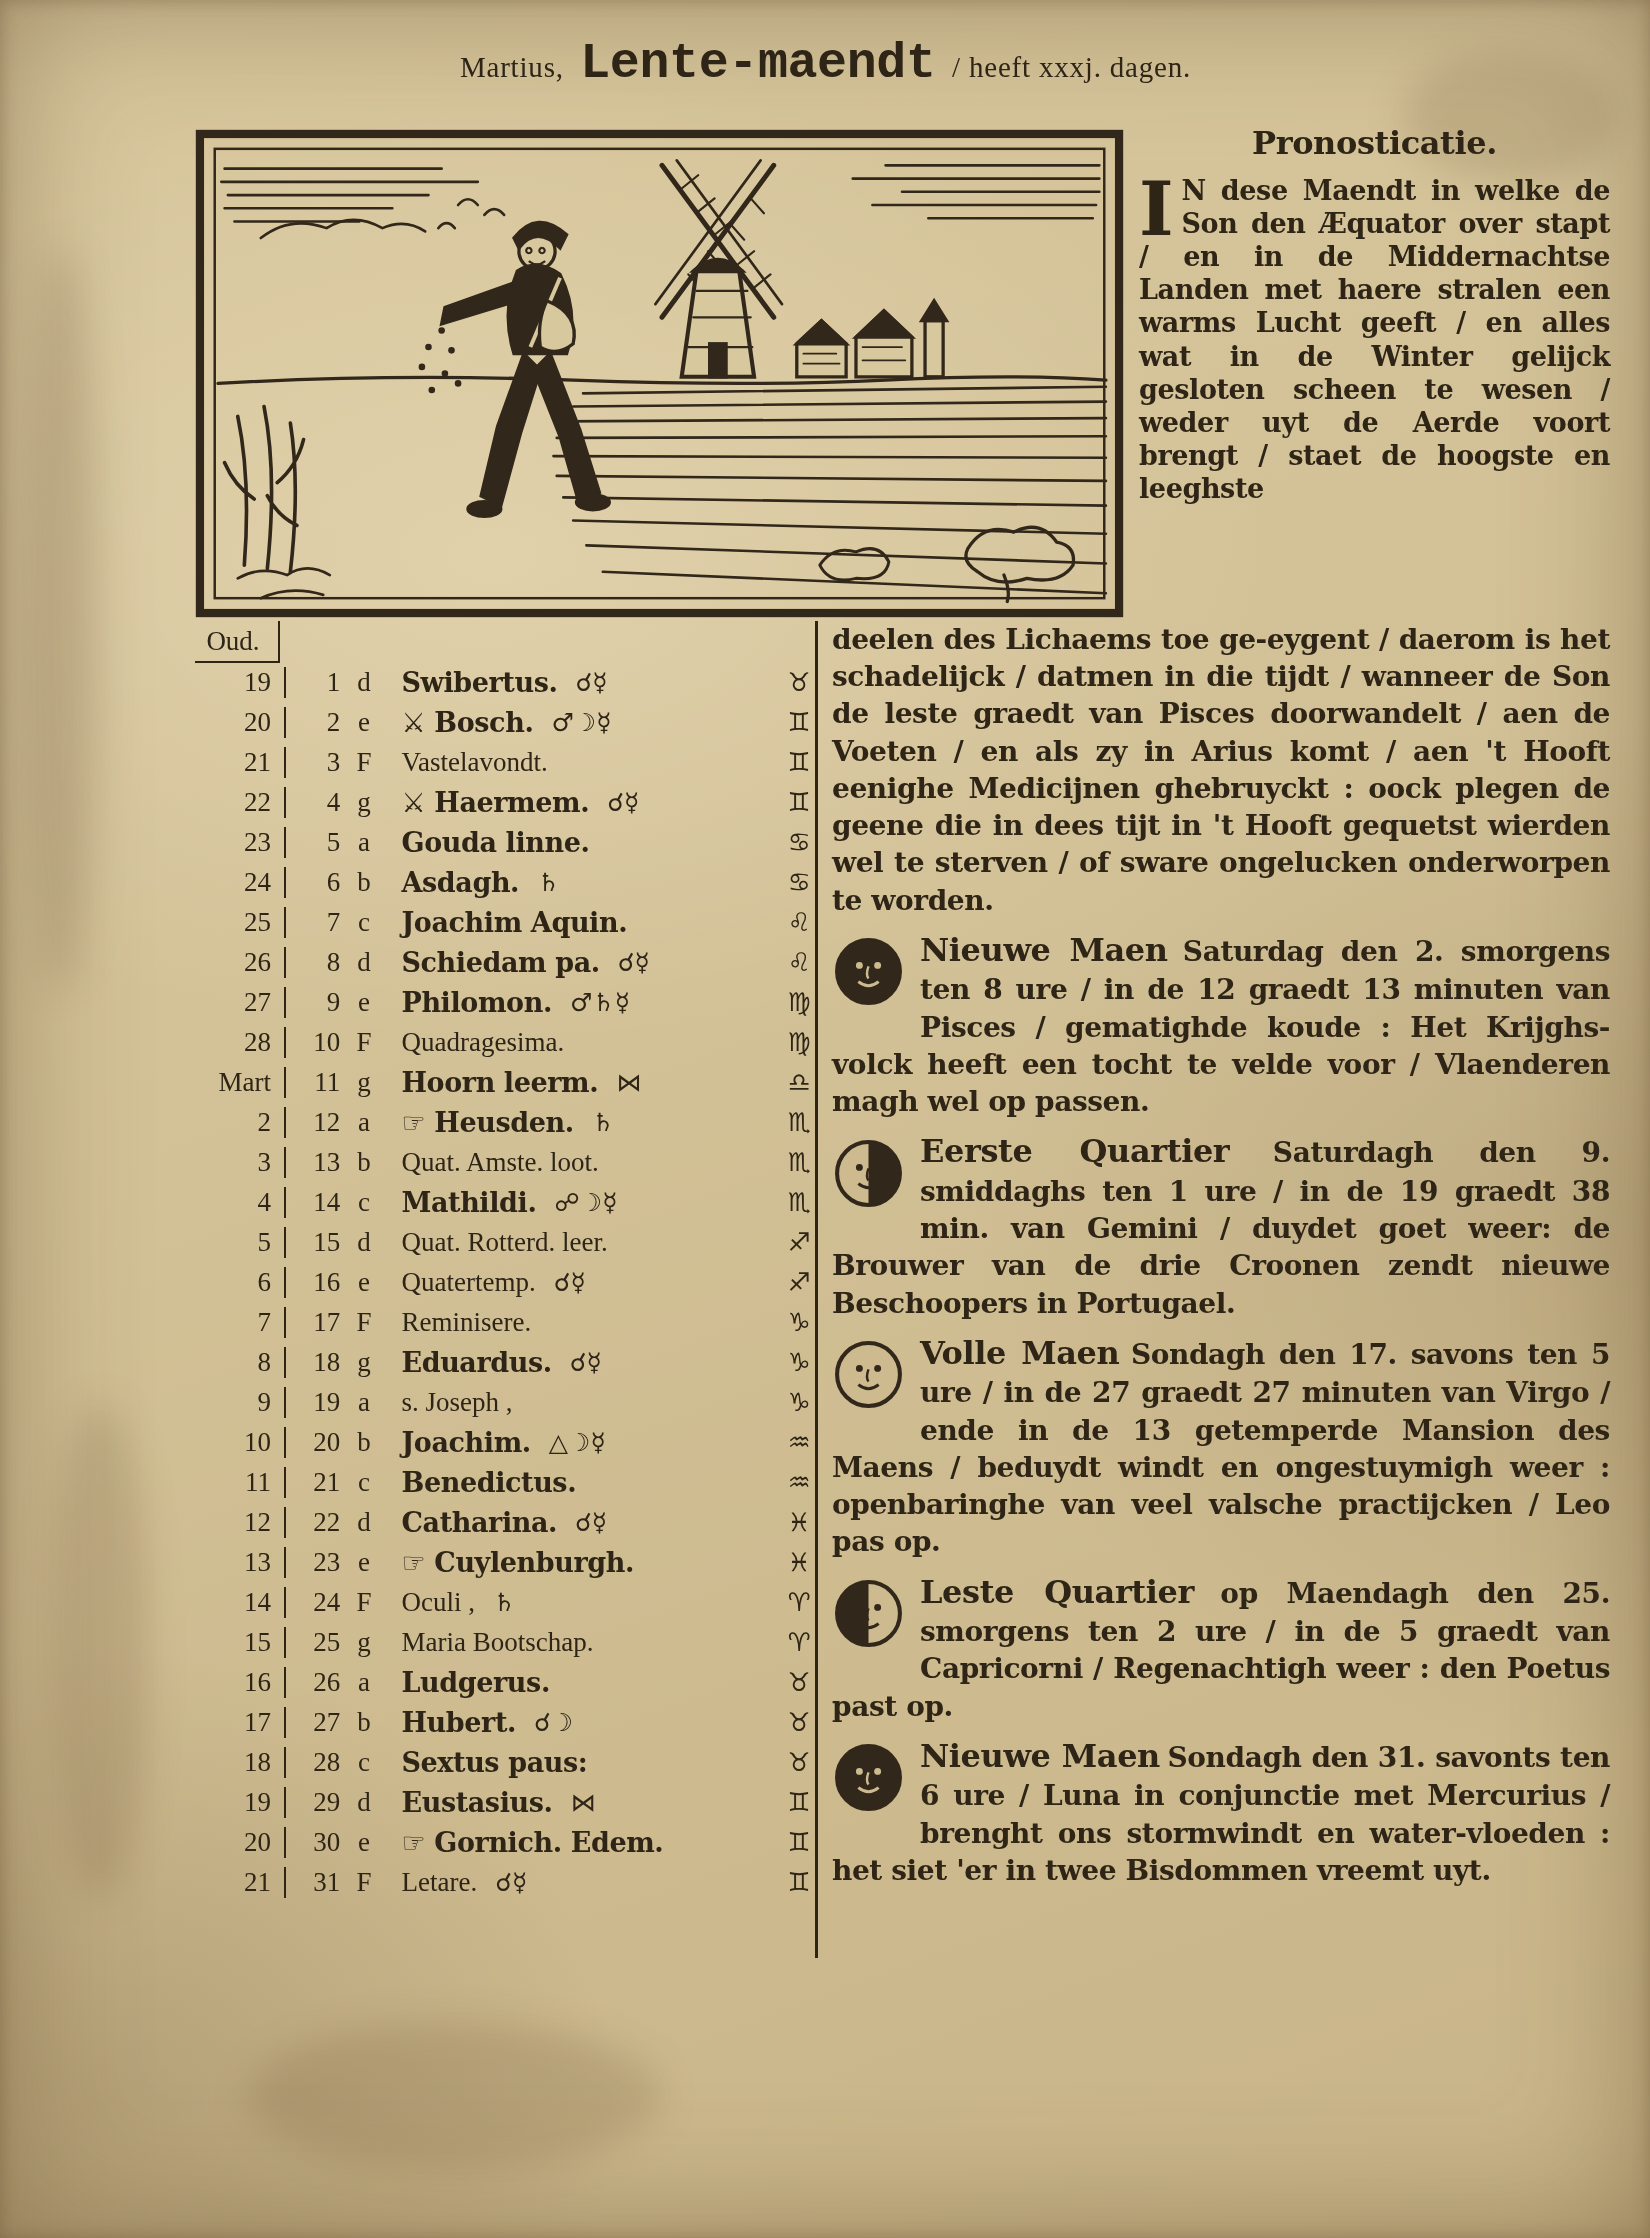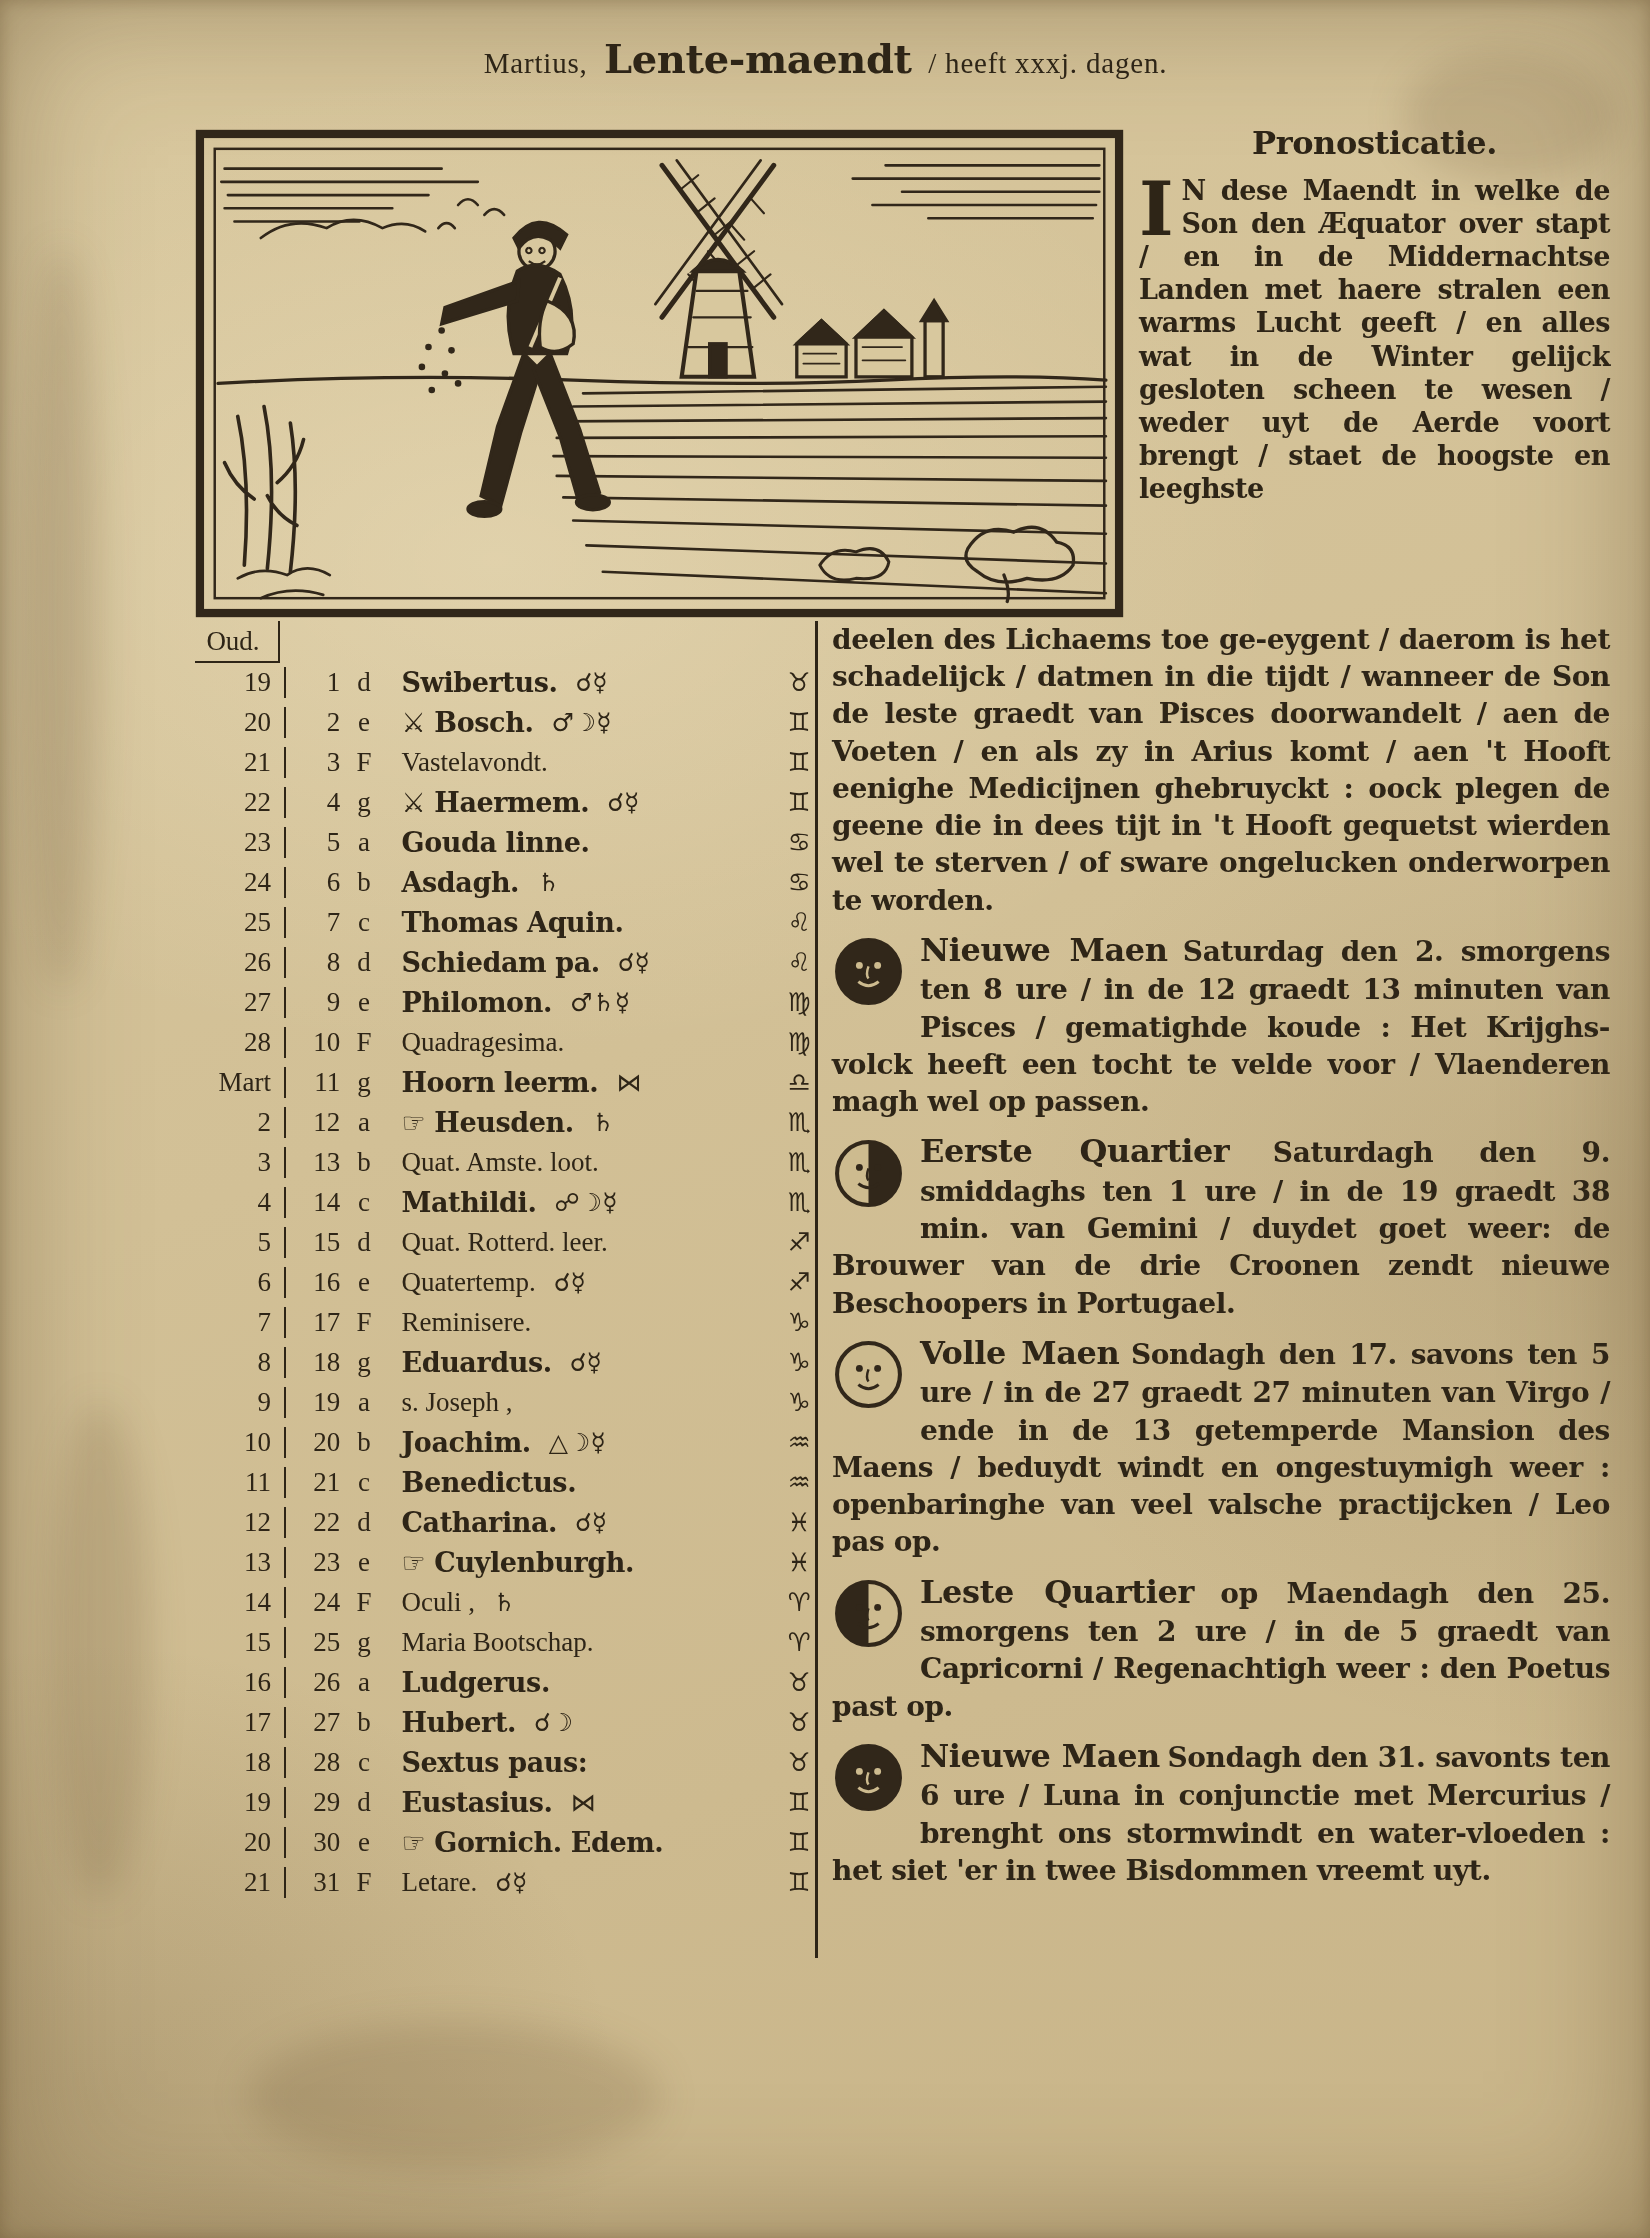--- a/index.html
+++ b/index.html
@@ -14,21 +14,21 @@
     font-family:"Liberation Serif","DejaVu Sans",serif;
     color:#2e2517;
   }
   .stain{position:absolute;border-radius:50%;filter:blur(18px);background:rgba(84,62,30,.16);}
   .bl{font-family:"DejaVu Serif","DejaVu Sans",serif;font-weight:700;letter-spacing:-0.4px;}
   .rm{font-family:"Liberation Serif","DejaVu Sans",serif;}
 
   
   .title{position:absolute;top:35px;left:0;width:100%;text-align:center;white-space:nowrap;}
   .title .t1{font-size:29px;letter-spacing:0.8px;}
-  .title .t2{font-size:40px;margin:0 13.2px;}
+  .title .t2{font-size:50px;margin:0 13.2px;font-family:Liberation Mono, monospace;}
 
   
   .woodcut{position:absolute;left:195px;top:129px;width:929px;height:489px;margin:0;}
   .woodcut svg{width:100%;height:100%;display:block;}
 
   
   .prog-intro{position:absolute;left:1139px;top:124px;width:471px;}
   .prog-heading{font-size:32px;text-align:center;margin:0 0 11.6px 0;}
   .intro-text{font-size:27px;line-height:1.23;text-align:justify;margin:0;}
   .dropcap{float:left;font-size:74px;line-height:.8;padding:6.6px 8.3px 0 0;font-weight:700;
@@ -187,21 +187,21 @@
           <span class="c-day rm">6</span>
           <span class="c-dl rm">b</span>
           <span class="c-name bl">Asdagh.</span>
           <span class="c-sym">♄</span>
           <span class="c-zod">♋</span>
         </div>
         <div class="cal-row">
           <span class="c-oud rm">25</span>
           <span class="c-day rm">7</span>
           <span class="c-dl rm">c</span>
-          <span class="c-name bl">Thomas Aquin.</span>
+          <span class="c-name bl">Joachim Aquin.</span>
           <span class="c-sym"></span>
           <span class="c-zod">♌</span>
         </div>
         <div class="cal-row">
           <span class="c-oud rm">26</span>
           <span class="c-day rm">8</span>
           <span class="c-dl rm">d</span>
           <span class="c-name bl">Schiedam pa.</span>
           <span class="c-sym">☌☿</span>
           <span class="c-zod">♌</span>

